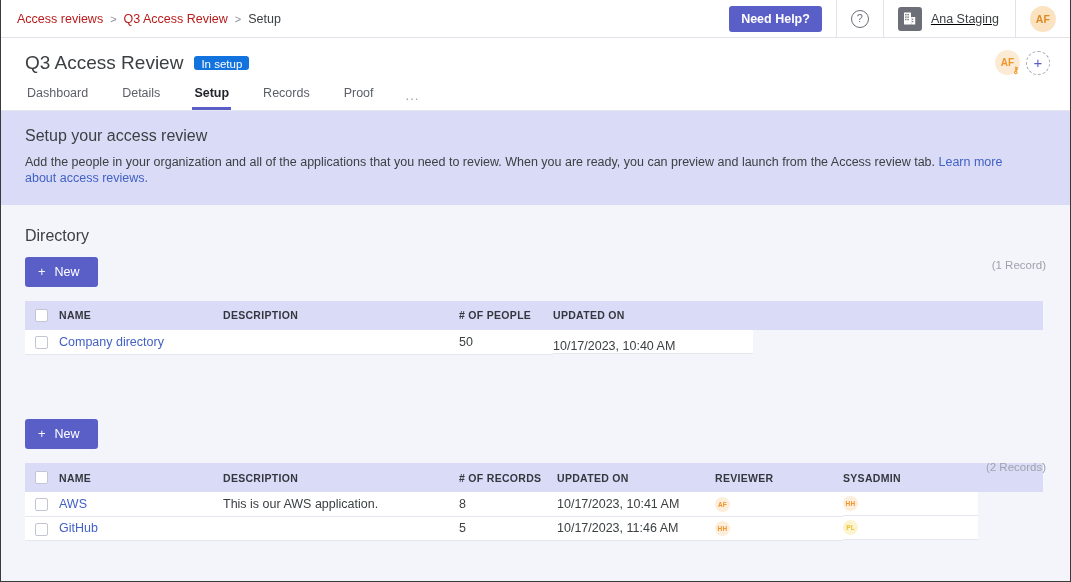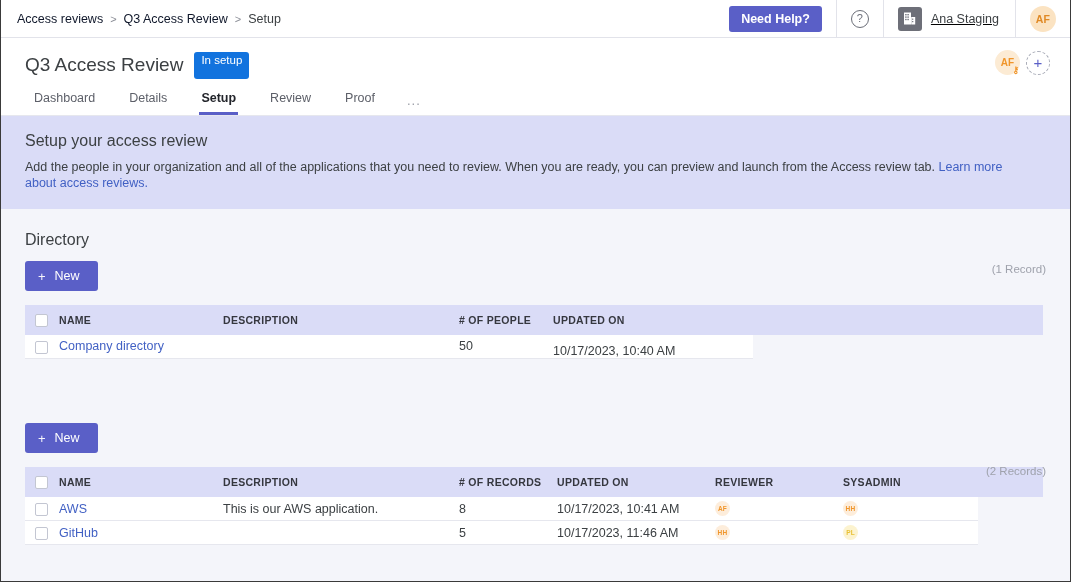--- a/index.html
+++ b/index.html
@@ -27,21 +27,21 @@
     display: flex;
     align-items: center;
     padding: 0 0 0 16px;
   }
   .breadcrumb {
     display: flex; align-items: center;
     font-size: 12.5px;
     color: #3c4043;
     gap: 7px;
   }
-  .crumb-link { color: #0f172a; text-decoration: none; cursor: pointer; }
+  .crumb-link { color: #b91c1c; text-decoration: none; cursor: pointer; }
   .crumb-sep { color: #8a8d96; font-size: 11px; }
   .crumb-current { color: #3c4043; }
 
   .topbar-right {
     margin-left: auto;
     display: flex; align-items: center;
     height: 46px;
   }
   .need-help {
     background: #5a5fc7;
@@ -100,21 +100,21 @@
   .page-title {
     font-size: 19px;
     color: #3c4043;
     font-weight: normal;
     margin: 0;
   }
   .status-badge {
     background: #1273de;
     color: #ffffff;
     font-size: 11.5px;
-    padding: 3px 7px 12px 7px;
+    padding: 3px 7px 0 7px;
     border-radius: 3px;
     line-height: 1;
     white-space: nowrap;
   }
   .title-right {
     position: absolute;
     right: 20px; top: 12px;
     display: flex; align-items: center; gap: 6px;
   }
   .owner-avatar {
@@ -144,21 +144,21 @@
     line-height: 1;
     background: #ffffff;
   }
 
   
   .tabs {
     background: #ffffff;
     display: flex;
     align-items: flex-end;
     gap: 0;
-    padding: 10px 24px 0 31px;
+    padding: 10px 24px 0 24px;
     border-bottom: 1px solid #e6e7ee;
   }
   .tab {
     font-size: 12.5px;
     color: #5c5f68;
     padding: 2px 2px 7px 2px;
     margin-right: 30px;
     cursor: pointer;
     border-bottom: 3px solid transparent;
     white-space: nowrap;
@@ -329,21 +329,21 @@
         <span class="owner-key">⚷</span>
       </div>
       <div class="add-person">+</div>
     </div>
   </div>
 
   <div class="tabs">
     <div class="tab">Dashboard</div>
     <div class="tab">Details</div>
     <div class="tab active">Setup</div>
-    <div class="tab">Review</div>
+    <div class="tab">Records</div>
     <div class="tab">Proof</div>
     <div class="tab-more">...</div>
   </div>
 
   <div class="banner">
     <h2 class="banner-title">Setup your access review</h2>
     <p class="banner-text"><span>Add the people in your organization and all of the applications that you need to review. When you are ready, you can preview and launch from the Access review tab. </span><a class="banner-link">Learn more about access reviews.</a></p>
   </div>
 
   <div class="content">

